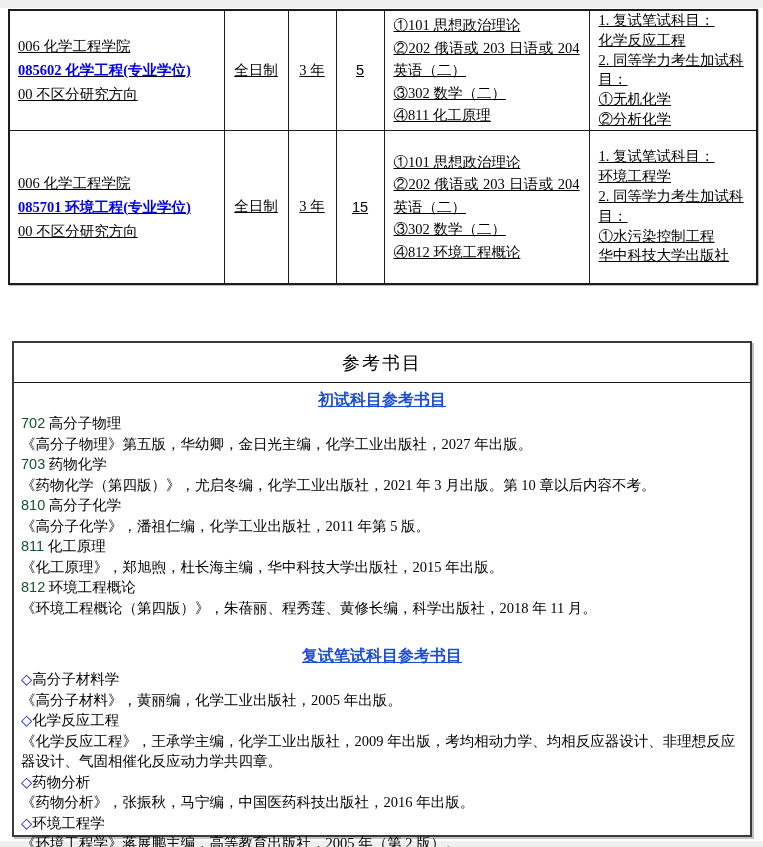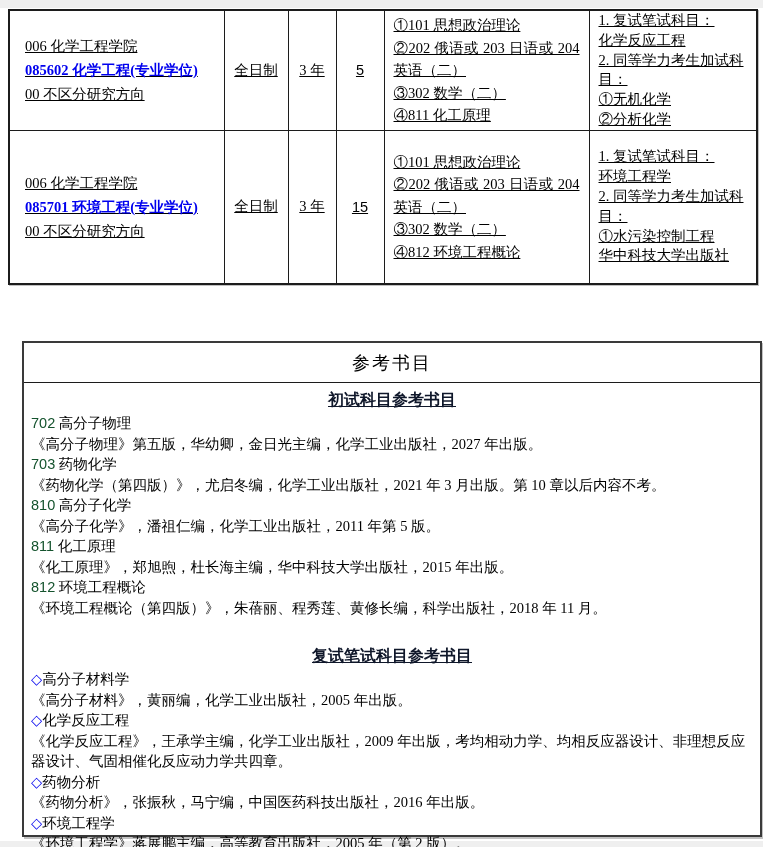--- a/index.html
+++ b/index.html
@@ -22,41 +22,41 @@
   }
   table.programs td{
     border:1.4px solid #1c1c1c;
     vertical-align:middle;
     font-size:14.5px;
     overflow:hidden;
     text-decoration:underline;
   }
   tr.row-1 td{height:116px;}
   tr.row-2 td{height:150px;}
-  td.dept{padding:0 6px 0 15px;line-height:24px;}
+  td.dept{padding:0 6px 0 8px;line-height:24px;}
   .prog-line{color:#0000ee;font-weight:bold;}
   td.center{text-align:center;}
   .sans-num{font-family:"Liberation Sans","DejaVu Sans",sans-serif;}
   td.exams{padding:0 9px;line-height:22.5px;text-align:justify;text-justify:inter-ideograph;}
   td.retest{padding:0 9px;line-height:19.8px;font-size:14px;}
 
   
   .ref-box{
-    position:absolute;left:22px;top:341px;width:740px;height:496px;
+    position:absolute;left:12px;top:341px;width:740px;height:496px;
     background:#fff;border:2px solid #3a3a3a;box-sizing:border-box;
     box-shadow:2px 2px 0 rgba(120,120,120,0.45);
   }
   .ref-title-row{
     height:39px;border-bottom:1.6px solid #1c1c1c;
     display:flex;align-items:center;justify-content:center;
     font-size:18px;letter-spacing:2px;
   }
   .ref-content{padding:4px 7px 0 7px;font-size:14.5px;line-height:20.5px;}
   .ref-heading{
-    color:#0f172a;font-weight:bold;font-size:16px;text-align:center;
+    color:#1d4ed8;font-weight:bold;font-size:16px;text-align:center;
     text-decoration:underline;margin:2px 0 2px 0;line-height:22px;
   }
   .ref-heading.second{margin-top:27px;}
   .code-blue{color:#14532d;font-family:Liberation Sans, sans-serif;}
   .diamond{color:#0000ee;}
   .book-line{white-space:normal;}
 </style>
 </head>
 <body>
 

